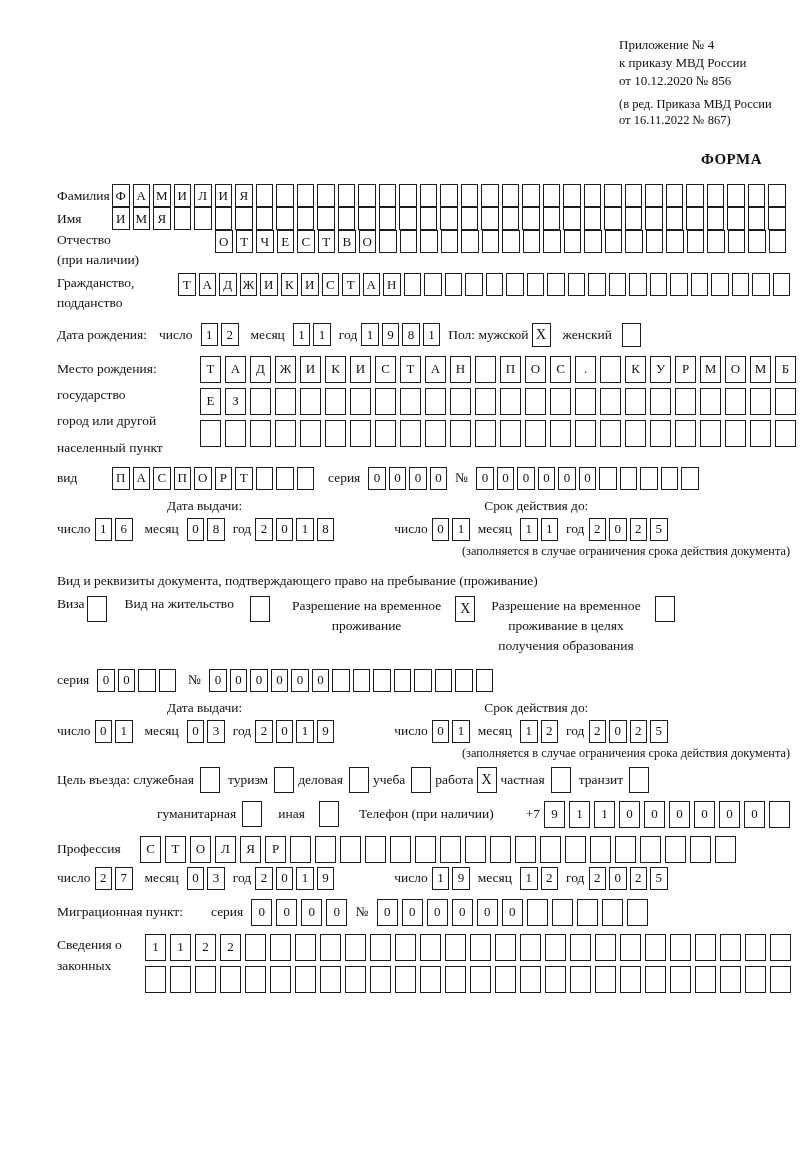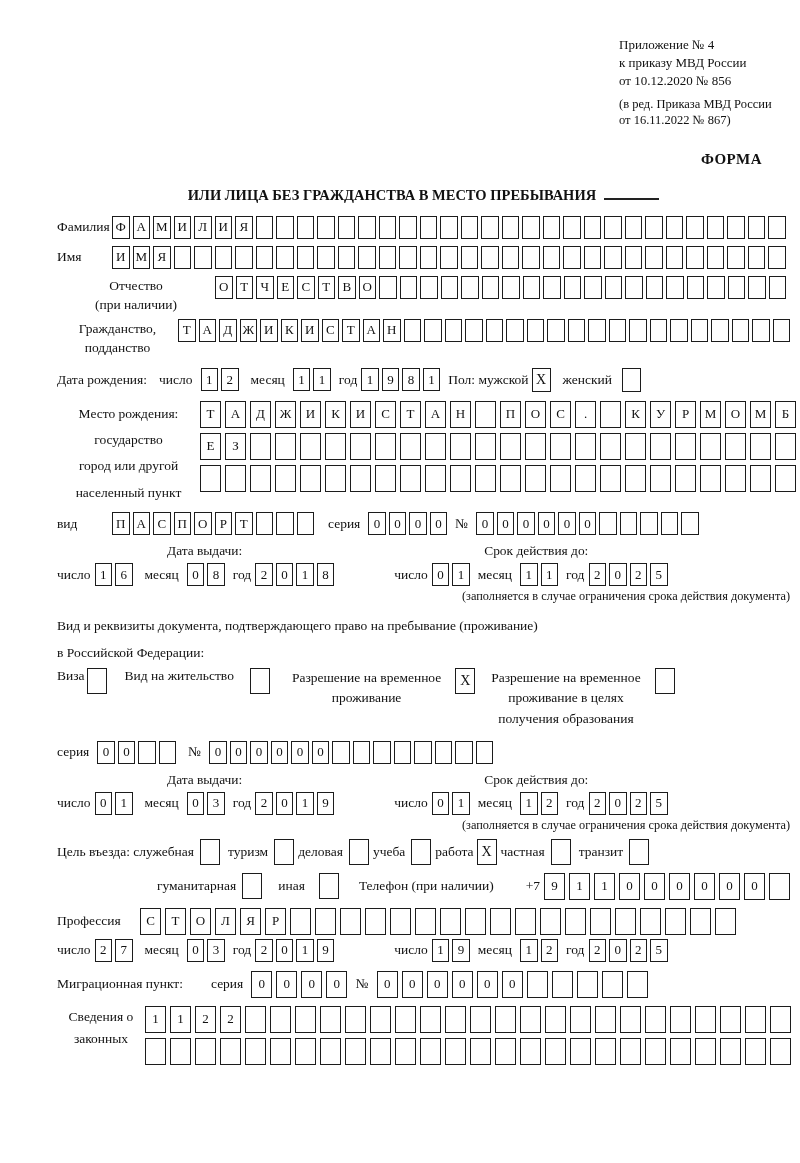--- a/index.html
+++ b/index.html
@@ -13,21 +13,21 @@
 
   
   .annex { margin-left:562px; font-size:13px; line-height:1.4; }
   .annex-amend { margin-left:562px; font-size:12.5px; line-height:1.35; margin-top:5px; }
   .forma { text-align:right; padding-right:28px; margin-top:22px; font-weight:bold; font-size:15px; letter-spacing:.5px; }
   .title { margin-top:16px; text-align:center; font-weight:bold; font-size:14.5px; line-height:1.6; }
   .blank-line { display:inline-block; width:55px; border-bottom:2px solid #222; height:14px; margin-left:8px; }
   .section-title { margin-top:24px; text-align:center; font-weight:bold; font-size:13.4px; }
 
   
-  .row { display:flex; align-items:center; margin-top:7px; }
+  .row { display:flex; align-items:center; }
   .row.start { align-items:flex-start; }
   .flabel { flex:none; font-size:13.5px; }
   .w55 { width:55px; } .w158 { width:158px; } .w121 { width:121px; } .w143 { width:143px; } .w88 { width:88px; } .w83 { width:83px; }
   .ml8 { margin-left:8px; } .ml12 { margin-left:12px; } .ml4 { margin-left:4px; }
   .boxes { display:flex; gap:3px; flex:none; }
   .cell {
     width:17.5px; height:23px; border:1.6px solid #1c1c1c; background:#fff;
     display:inline-flex; align-items:center; justify-content:center;
     font-size:13px; flex:none;
   }
@@ -37,40 +37,39 @@
   .checkbox {
     width:20px; height:26px; border:1.6px solid #1c1c1c; background:#fff;
     display:inline-flex; align-items:center; justify-content:center;
     font-size:14px; flex:none; margin-left:6px;
   }
   .small-check { width:19px; height:24px; }
   .subhead { font-weight:bold; font-size:13.4px; text-align:center; margin-top:9px; }
   .note { font-size:12.3px; text-align:right; margin-top:3px; }
   .center-lbl { text-align:center; line-height:1.5; }
   .twocol-head { display:flex; margin-top:8px; font-size:13.4px; }
-  .label-stack { line-height:1.45; font-size:13.5px;text-align:center; }
+  .label-stack { line-height:1.45; font-size:13.5px; }
 </style>
 </head>
 <body>
 
 <div class="page">
 
   <div class="annex">
     <div>Приложение № 4</div>
     <div>к приказу МВД России</div>
     <div>от 10.12.2020 № 856</div>
   </div>
   <div class="annex-amend">
     <div>(в ред. Приказа МВД России</div>
     <div>от 16.11.2022 № 867)</div>
   </div>
   <div class="forma">ФОРМА</div>
 
   <div class="title">
-    <div><span>ИЛИ ЛИЦА БЕЗ ГРАЖДАНСТВА В МЕСТО ПРЕБЫВАНИЯ</span><span class="blank-line"></span></div>
   </div>
 
 
   <div class="row" style="margin-top:8px;">
     <span class="flabel w55">Фамилия</span>
     <span class="boxes">
         <span class="cell">Ф</span>
         <span class="cell">А</span>
         <span class="cell">М</span>
         <span class="cell">И</span>
@@ -412,21 +411,20 @@
         <span class="cell">0</span>
         <span class="cell">2</span>
         <span class="cell">5</span>
       </span>
   </div>
 
   <div class="note">(заполняется в случае ограничения срока действия документа)</div>
 
   <div style="margin-top:8px; line-height:2.0;">
     <div>Вид и реквизиты документа, подтверждающего право на пребывание (проживание)</div>
-    <div>в Российской Федерации:</div>
   </div>
 
   <div class="row start" style="margin-top:2px;">
     <span class="flabel">Виза</span>
     <span class="checkbox" style="margin-left:2px;"></span>
     <span class="flabel" style="margin-left:18px;">Вид на жительство</span>
     <span class="checkbox" style="margin-left:16px;"></span>
     <span class="flabel center-lbl" style="margin-left:22px;">
       <span>Разрешение на временное</span><br>
       <span>проживание</span>

